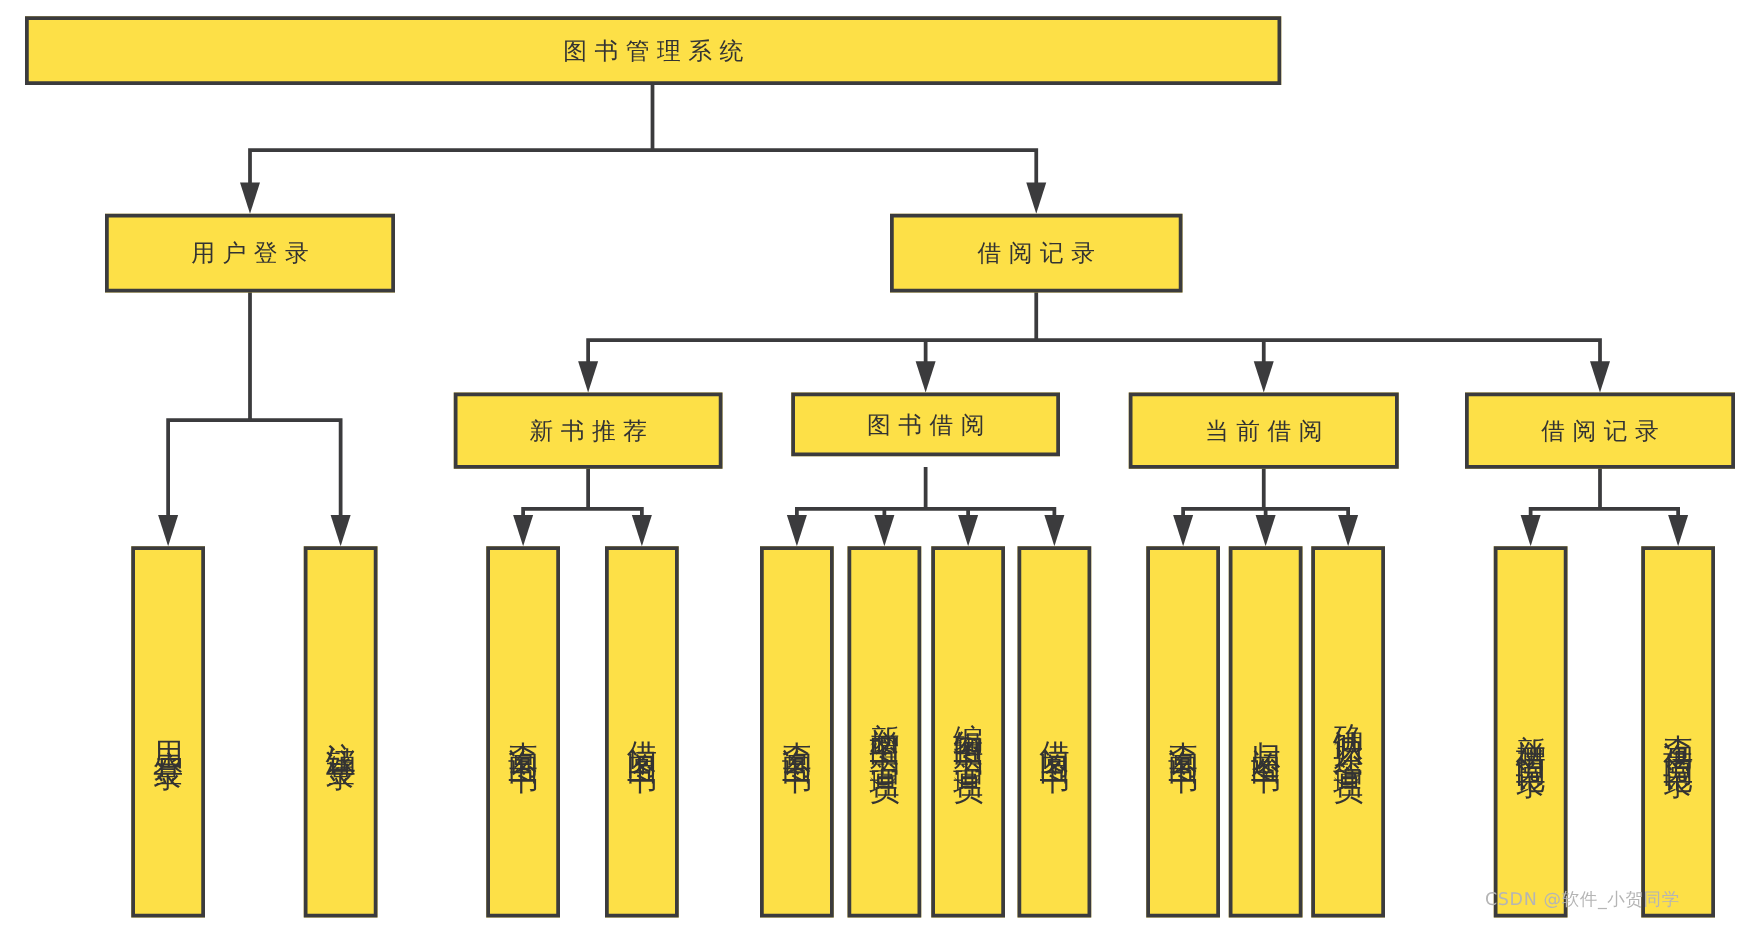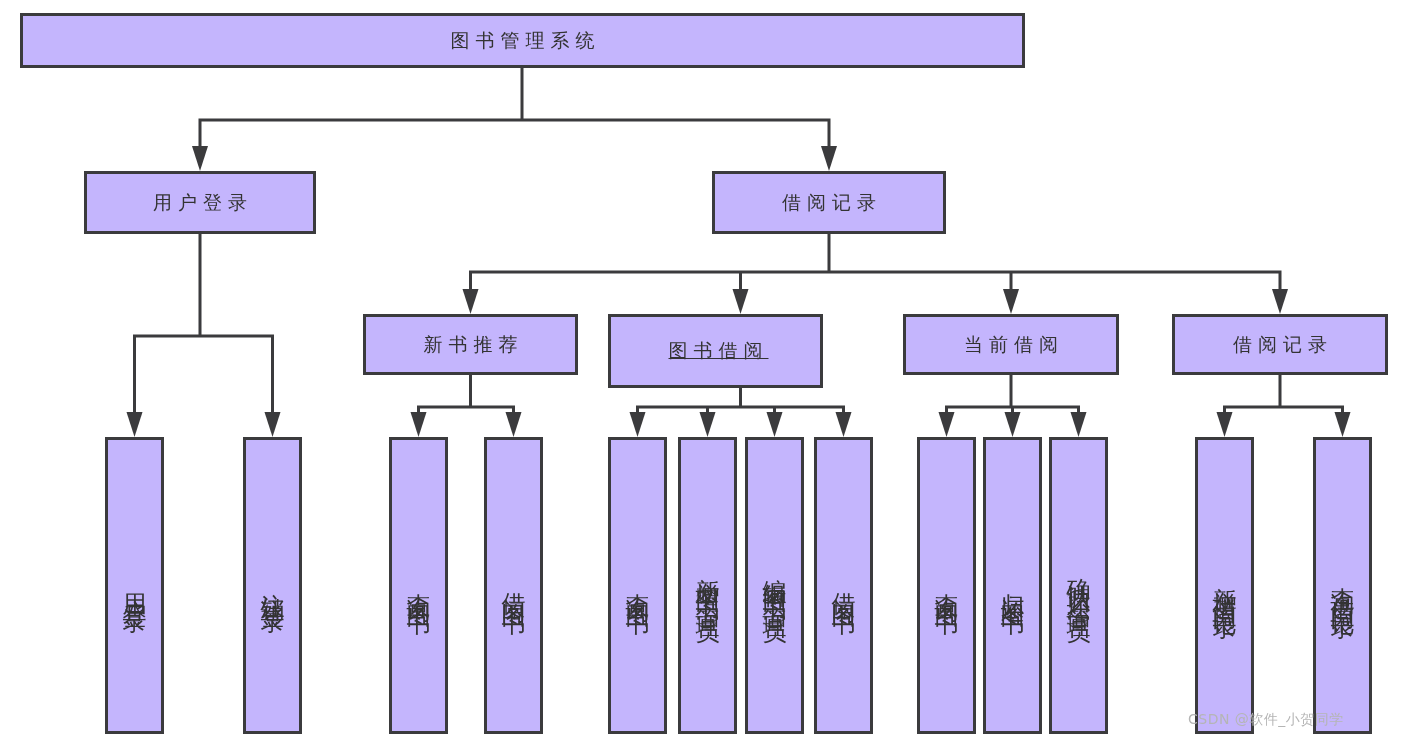--- a/index.html
+++ b/index.html
@@ -14,41 +14,41 @@
     background:var(--bg);
     font-family:"DejaVu Sans","Liberation Sans",sans-serif;
     color:var(--text);
   }
   .stage{position:relative;width:1405px;height:747px;}
   .connectors{position:absolute;left:0;top:0;z-index:1;}
   .connectors path{fill:none;stroke:var(--line);stroke-width:3;stroke-linecap:square;}
   .connectors polygon{fill:var(--line);stroke:none;}
   .box{
     position:absolute;z-index:2;box-sizing:border-box;
-    border:3px solid var(--line);background:#c4b5fd;
+    border:3px solid var(--line);background:#fde047;
     display:flex;align-items:center;justify-content:center;
   }
   .hlabel{
     font-size:19px;letter-spacing:6px;text-indent:6px;
     white-space:nowrap;color:var(--text);
   }
   .leaf .vlabel{
     writing-mode:vertical-rl;
     font-size:24px;letter-spacing:6px;
     line-height:1;color:var(--text);
     white-space:nowrap;
   }
   
   #n-root{left:20px;top:13px;width:1005px;height:55px;}
   
   #n-userlogin{left:84px;top:171px;width:232px;height:63px;}
   #n-bookmgmt{left:712px;top:171px;width:234px;height:63px;}
   
   #n-s0{left:363px;top:314px;width:215px;height:61px;}
-  #n-s1{left:608px;top:314px;width:215px;height:74px;text-decoration:underline;}
+  #n-s1{left:633px;top:314px;width:215px;height:51px;}
   #n-s2{left:903px;top:314px;width:216px;height:61px;}
   #n-s3{left:1172px;top:314px;width:216px;height:61px;}
   
   .leaf{top:437px;width:59px;height:297px;}
   #l-g1-0{left:105px;} #l-g1-1{left:243px;}
   #l-g2-0{left:389px;} #l-g2-1{left:484px;}
   #l-g3-0{left:608px;} #l-g3-1{left:678px;} #l-g3-2{left:745px;} #l-g3-3{left:814px;}
   #l-g4-0{left:917px;} #l-g4-1{left:983px;} #l-g4-2{left:1049px;}
   #l-g5-0{left:1195px;} #l-g5-1{left:1313px;}
   .watermark{

